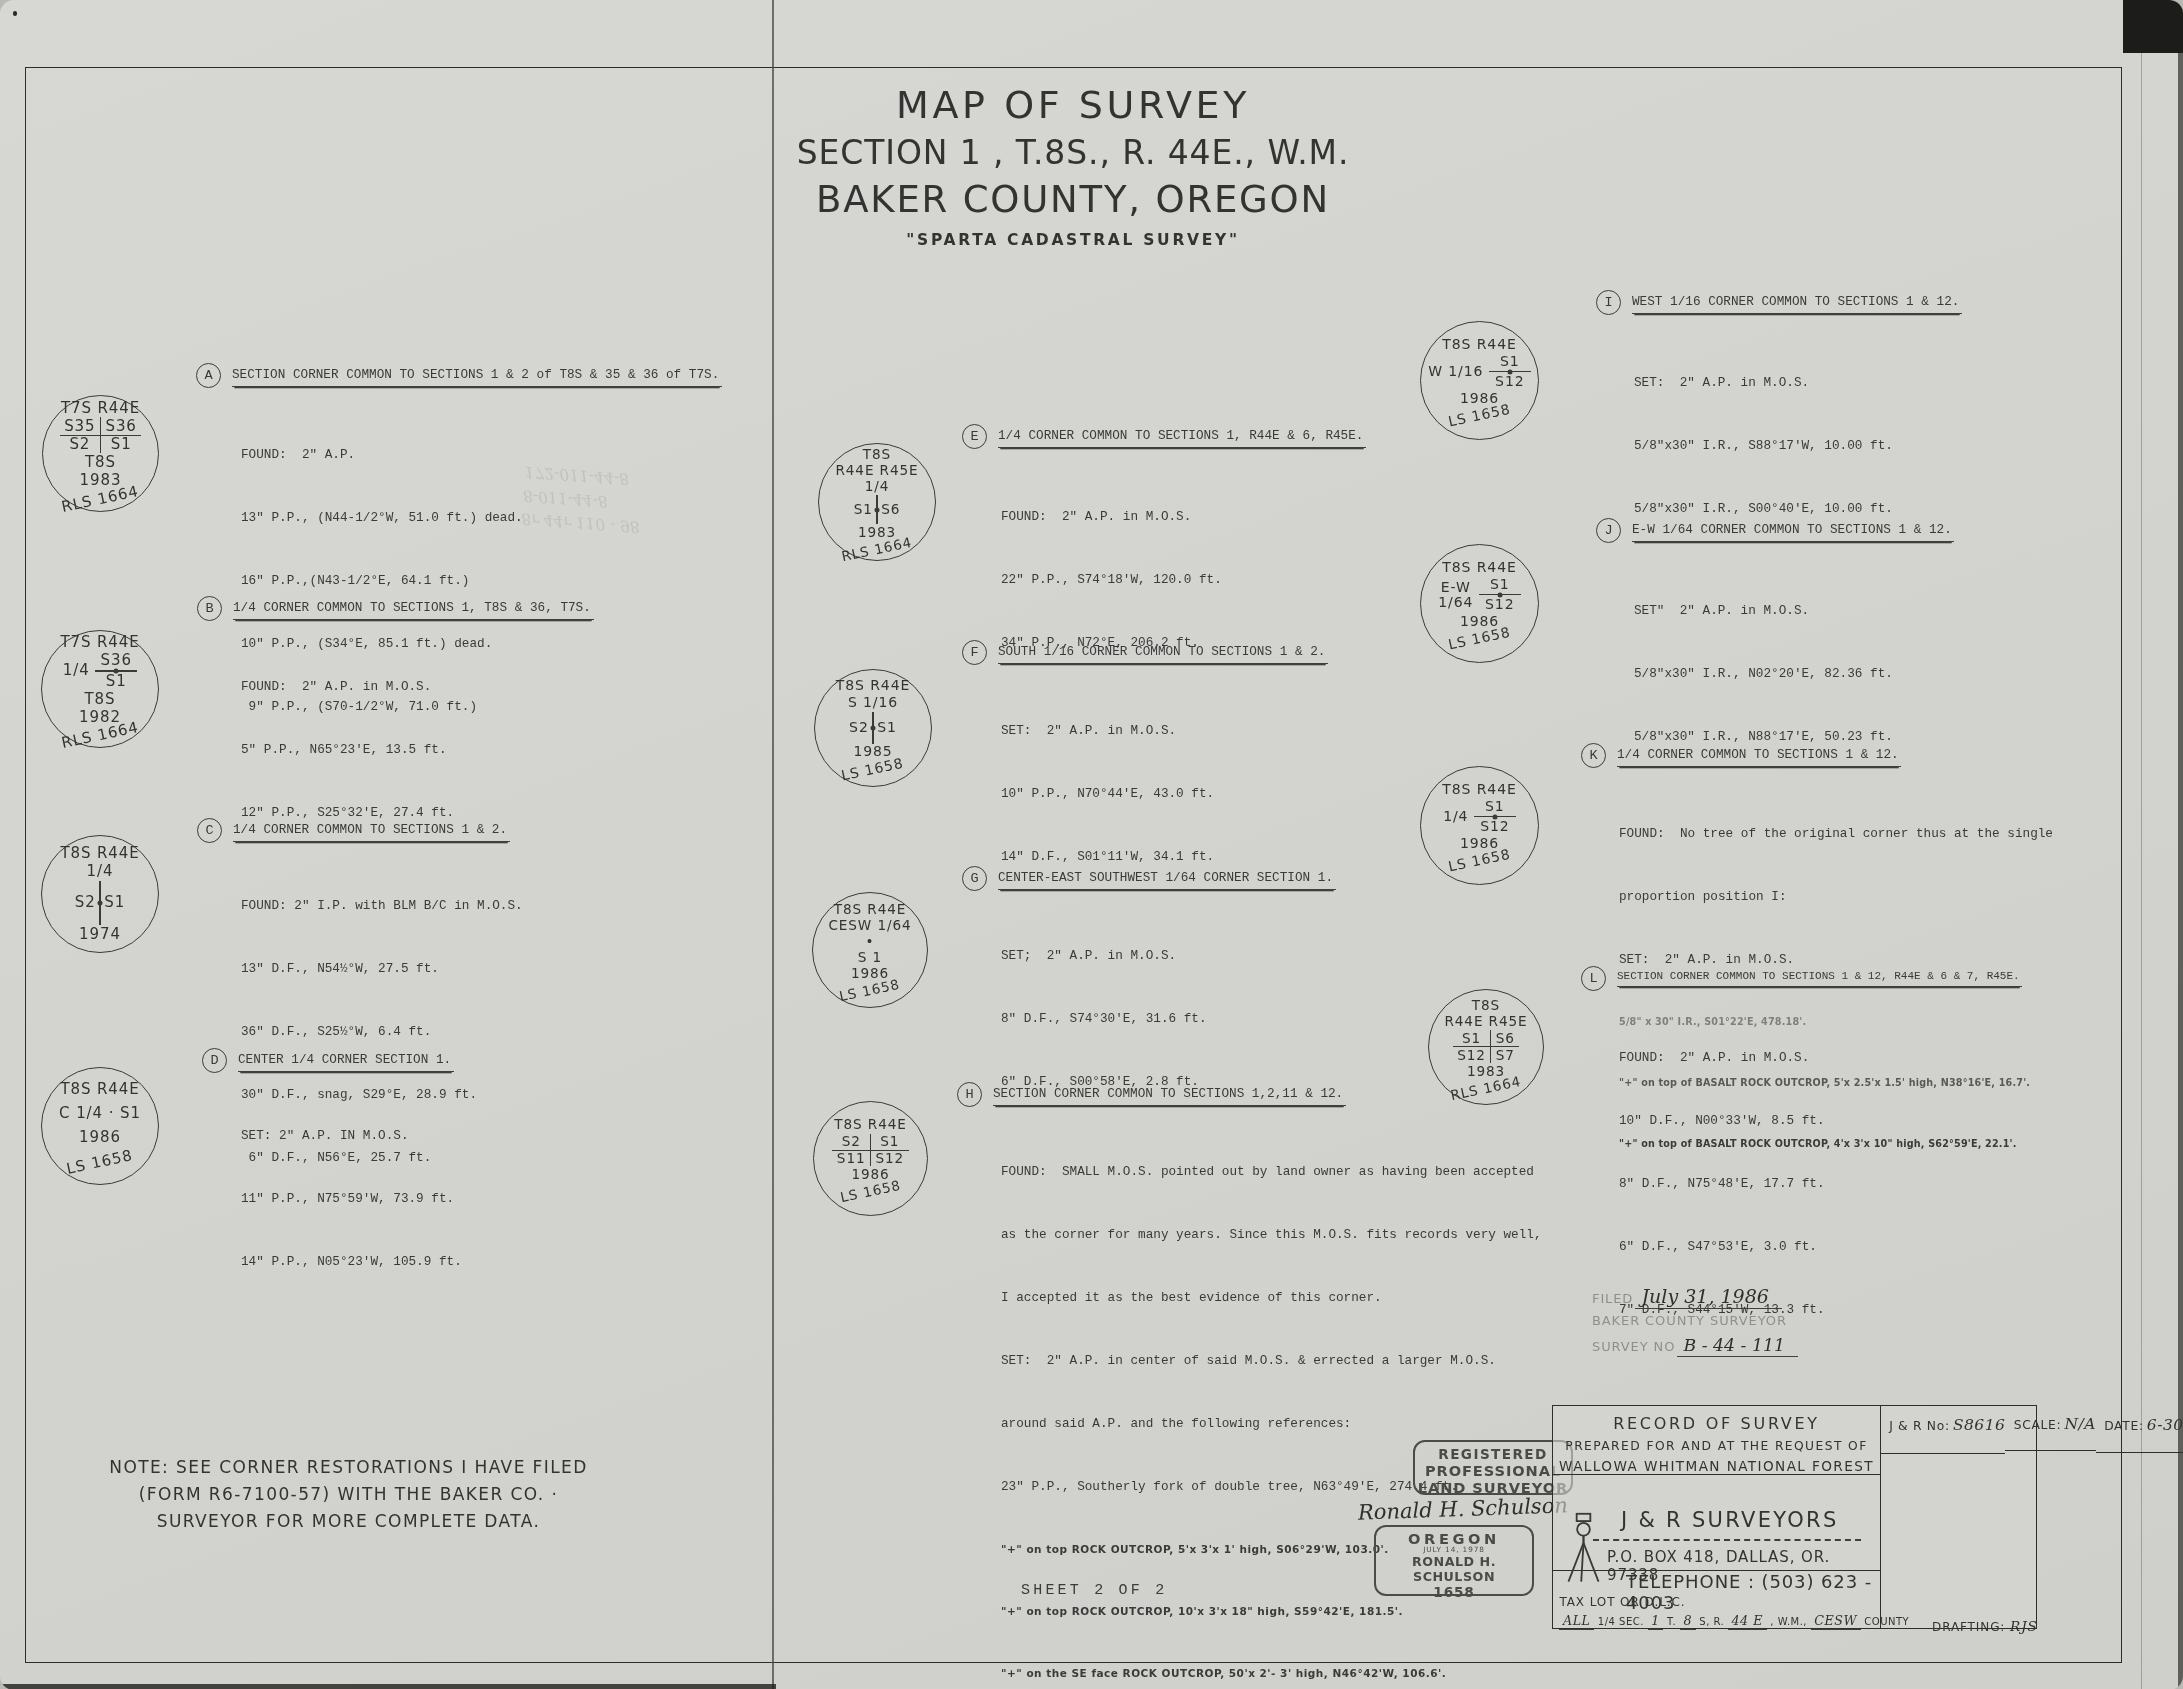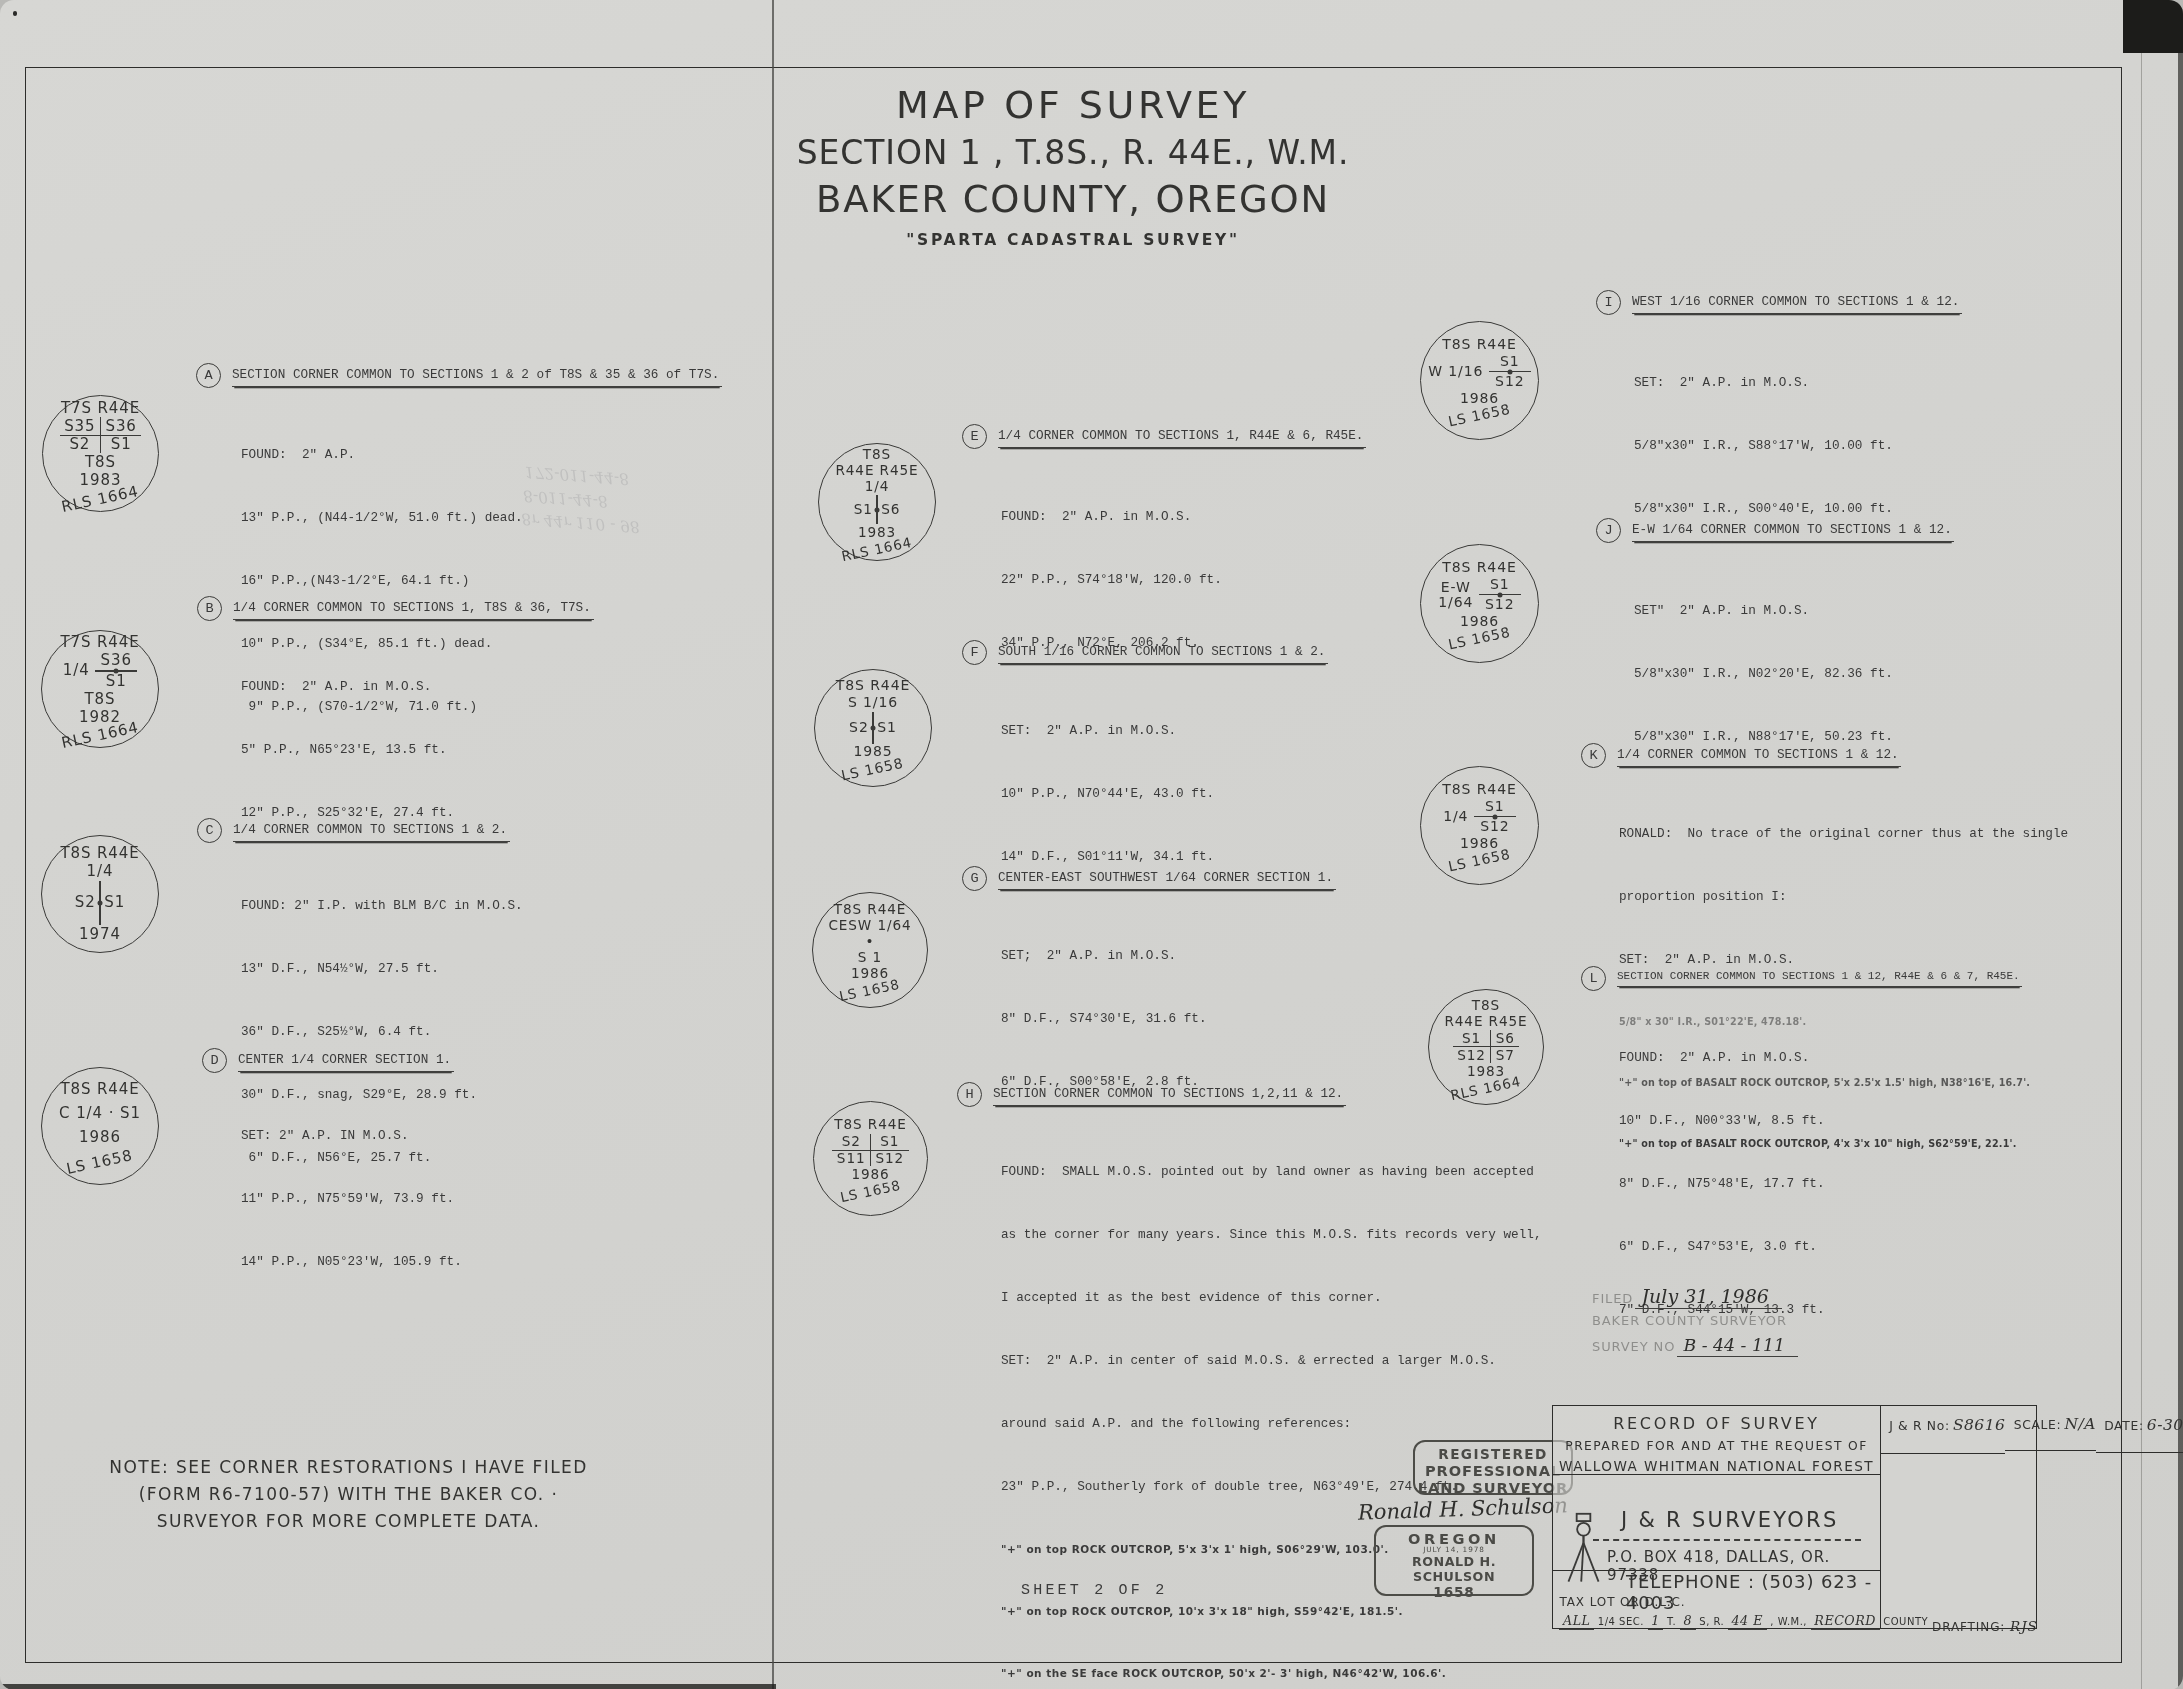--- a/index.html
+++ b/index.html
@@ -329,21 +329,21 @@
     </div>
     <div>1986</div>
     <div class="m-reg">LS 1658</div>
   </div>
 
   <div class="hd" style="left:1581px;top:743px;">
     <span class="tag">K</span>
     <span class="hline">1/4 CORNER COMMON TO SECTIONS 1 &amp; 12.</span>
   </div>
   <div class="bd" style="left:1619px;top:781px;">
-    <div>RONALD:  No trace of the original corner thus at the single</div>
+    <div>FOUND:  No tree of the original corner thus at the single</div>
     <div>proportion position I:</div>
     <div>SET:  2" A.P. in M.O.S.</div>
     <div class="hand-sm faded">5/8" x 30" I.R., S01°22'E, 478.18'.</div>
     <div class="hand-sm" style="opacity:.8;">"+" on top of BASALT ROCK OUTCROP, 5'x 2.5'x 1.5' high, N38°16'E, 16.7'.</div>
     <div class="hand-sm">"+" on top of BASALT ROCK OUTCROP, 4'x 3'x 10" high, S62°59'E, 22.1'.</div>
   </div>
   <div class="mon" style="left:1420px;top:766px;width:117px;height:117px;font-size:14px;">
     <div>T8S R44E</div>
     <div class="hfr">
       <span>1/4</span>
@@ -439,21 +439,21 @@
         <div style="font-size:12px;letter-spacing:0.9px;">TAX LOT OR D.L.C.</div>
         <div style="font-size:10px;letter-spacing:0.5px;margin-top:4.5px;white-space:nowrap;">
           <span class="hw-val u" style="font-size:12.7px;">ALL</span>
           <span>1/4 SEC.</span>
           <span class="hw-val u" style="font-size:12.7px;">1</span>
           <span>T.</span>
           <span class="hw-val u" style="font-size:12.7px;">8</span>
           <span>S, R.</span>
           <span class="hw-val u" style="font-size:12.7px;">44 E</span>
           <span>, W.M.,</span>
-          <span class="hw-val u" style="font-size:12.7px;">RECORD</span>
+          <span class="hw-val u" style="font-size:12.7px;">CESW</span>
           <span>COUNTY</span>
         </div>
       </div>
     </div>
     <div class="tb-right">
       <div class="tb-cell hand" style="height:37px;padding:10px 0 0 8.2px;white-space:nowrap;">
         <span style="font-size:12.3px;">J &amp; R  No:</span>
         <span class="hw-val">S8616</span>
       </div>
       <div class="tb-cell hand" style="height:35px;padding:9px 0 0 8.2px;white-space:nowrap;text-align:center;">

